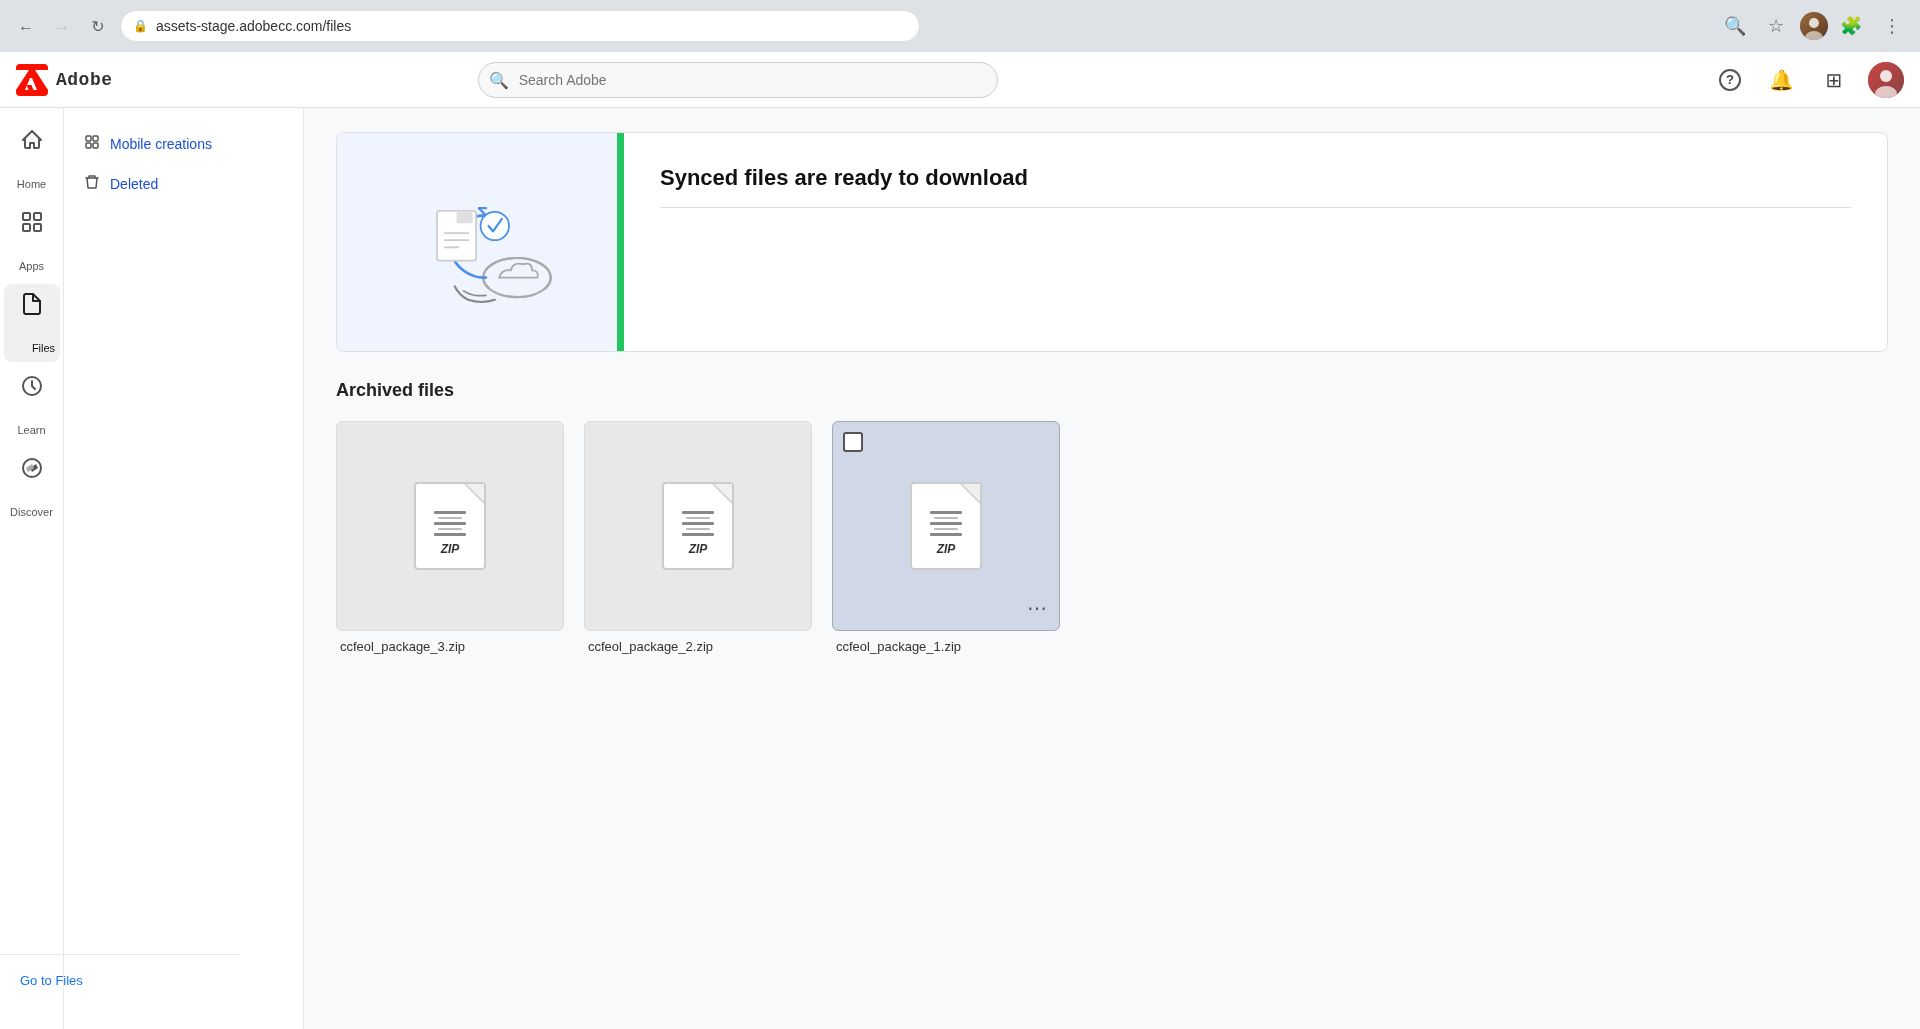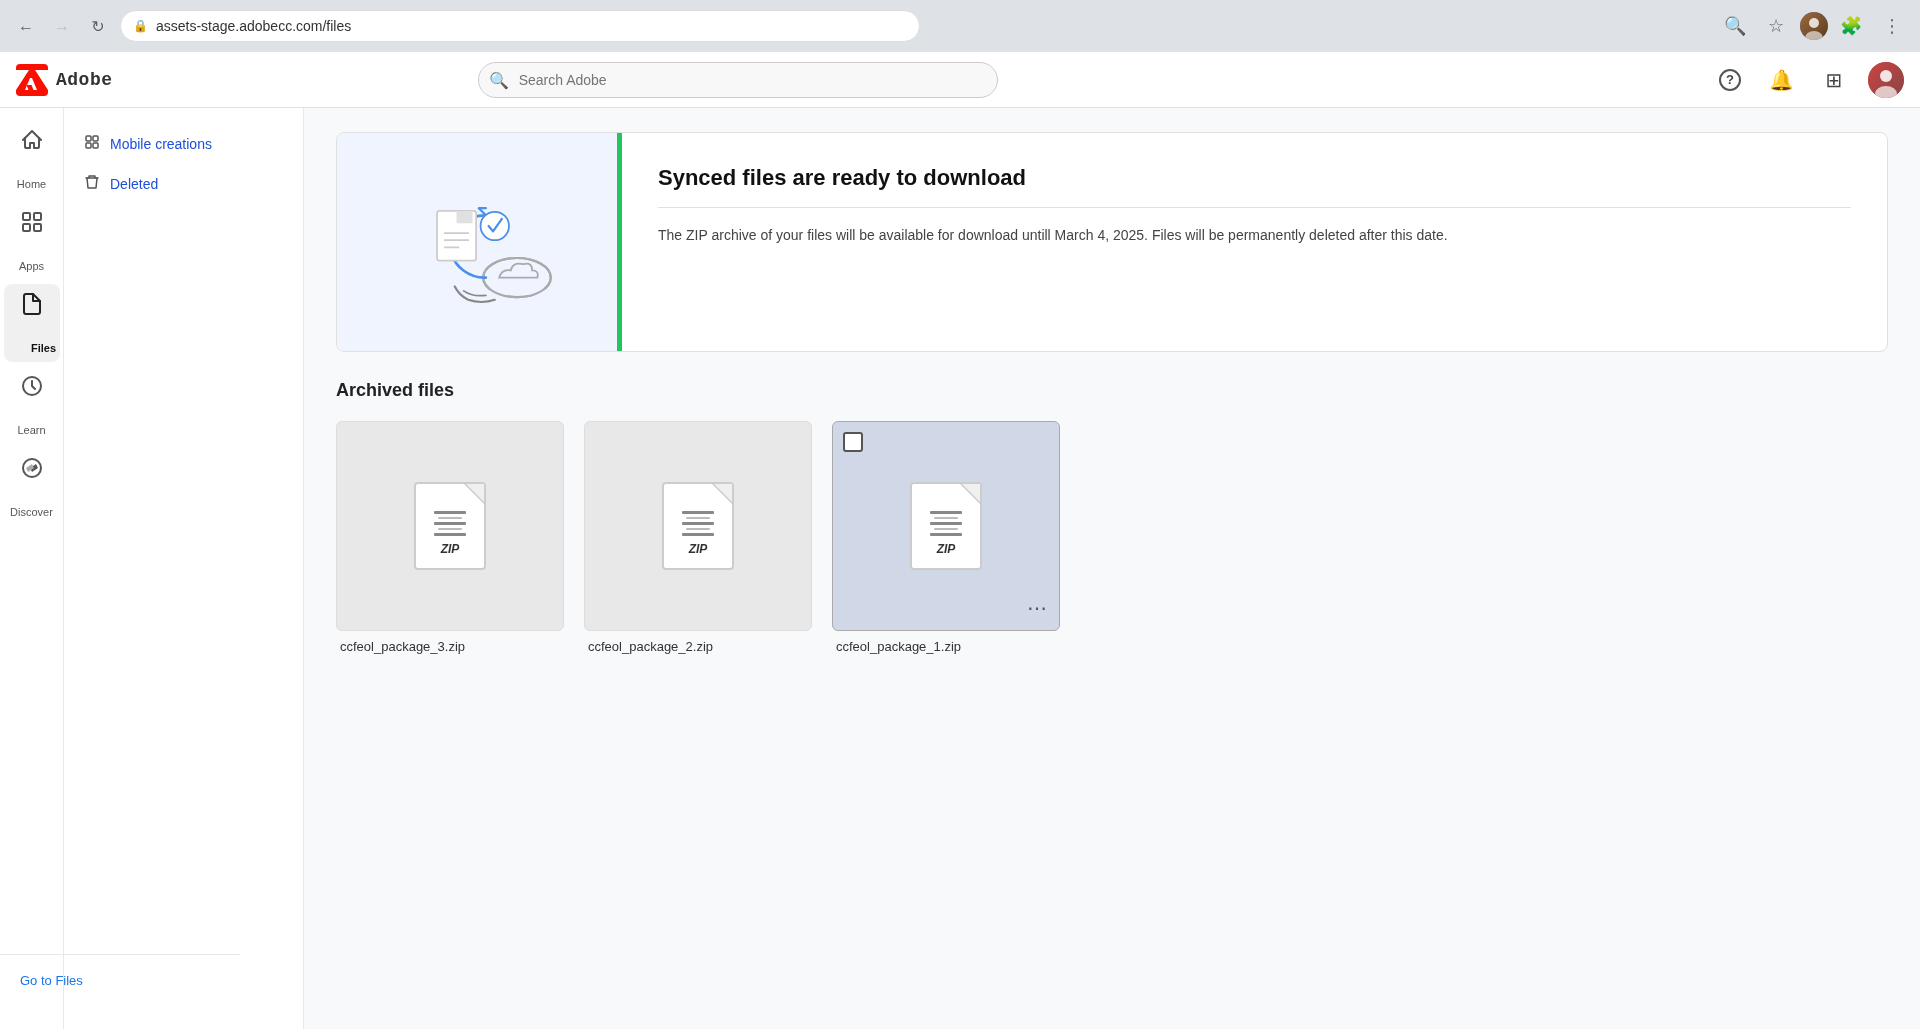--- a/index.html
+++ b/index.html
@@ -34,36 +34,36 @@
     
     .main-area { display: flex; flex: 1; overflow: hidden; }
 
     
     .left-sidebar { width: 64px; background: #fff; border-right: 1px solid #e8e8e8; display: flex; flex-direction: column; align-items: center; padding: 12px 0; gap: 4px; }
     .sidebar-item { width: 56px; display: flex; flex-direction: column; align-items: center; padding: 8px 4px; border-radius: 8px; cursor: pointer; gap: 20px; }
     .sidebar-item.active { background: #f0f0f0; }
     .sidebar-item .icon { font-size: 22px; color: #444; }
     .sidebar-item.active .icon { color: #222; }
     .sidebar-item .label { font-size: 11px; color: #555; text-align: center; }
-    .sidebar-item.active .label { color: #111; font-weight: 700; margin-left: 24px; }
+    .sidebar-item.active .label { color: #111; font-weight: 400; margin-left: 24px; }
 
     
     .nav-sidebar { width: 240px; background: #fff; border-right: 1px solid #e8e8e8; padding: 16px 0; overflow-y: auto; }
     .nav-sidebar-item { display: flex; align-items: center; gap: 10px; padding: 10px 20px; cursor: pointer; font-size: 14px; color: #1d4ed8; border-radius: 0; }
     .nav-sidebar-item.active { background: #e8f0fe; color: #1a73e8; }
     .nav-sidebar-item .nav-icon { font-size: 16px; color: #555; }
     .go-to-files { font-size: 13px; color: #1a73e8; cursor: pointer; text-decoration: none; }
 
     
     .content { flex: 1; padding: 24px 32px; overflow-y: auto; background: #f8f9fa; }
 
     
     .banner { background: #fff; border-radius: 8px; border: 1px solid #e0e0e0; display: flex; align-items: stretch; margin-bottom: 28px; min-height: 220px; overflow: hidden; }
     .banner-illustration { width: 280px; background: #f0f4ff; display: flex; align-items: center; justify-content: center; flex-shrink: 0; }
-    .banner-content { flex: 1; padding: 32px 36px; border-left: 5px solid #22c55e; }
+    .banner-content { flex: 1; padding: 32px 36px; border-left: 7px solid #22c55e; }
     .banner-title { font-size: 22px; font-weight: 700; color: #111; margin-bottom: 16px; padding-bottom: 16px; border-bottom: 1px solid #e0e0e0; }
     .banner-text { font-size: 14px; color: #444; line-height: 1.6; }
 
     
     .section-title { font-size: 18px; font-weight: 600; color: #222; margin-bottom: 20px; }
     .files-grid { display: flex; gap: 20px; flex-wrap: wrap; }
     .file-card { width: 228px; }
     .file-thumb { width: 228px; height: 210px; background: #e8e8e8; border-radius: 6px; display: flex; align-items: center; justify-content: center; position: relative; cursor: pointer; border: 1px solid #ddd; }
     .file-thumb.selected { background: #d0d8e8; border-color: #aaa; }
     .zip-icon { display: flex; flex-direction: column; align-items: center; justify-content: center; }
@@ -264,21 +264,20 @@
             <polyline points="113,72 118,78 128,64" stroke="#4a90e8" stroke-width="2.5" fill="none" stroke-linecap="round" stroke-linejoin="round"></polyline>
 
             <path d="M75 140 Q80 150 90 155 Q105 160 120 155" stroke="#888" stroke-width="2.5" fill="none" stroke-linecap="round"></path>
             <path d="M85 145 Q95 152 110 150" stroke="#888" stroke-width="2" fill="none" stroke-linecap="round"></path>
 
             <path d="M125 130 Q128 120 138 122 Q140 112 152 115 Q162 112 162 122 Q170 122 168 130 Z" fill="none" stroke="#aaa" stroke-width="2"></path>
           </svg>
         </div>
         <div class="banner-content">
           <h2 class="banner-title">Synced files are ready to download</h2>
-          <p class="banner-text">The ZIP archive of your files will be available for download untill March 4, 2025. Files will be permanently deleted after this date.</p>
         </div>
       </div>
 
       <div>
         <h3 class="section-title">Archived files</h3>
         <div class="files-grid">
 
           <div class="file-card">
             <div class="file-thumb">
               <div class="zip-icon">

